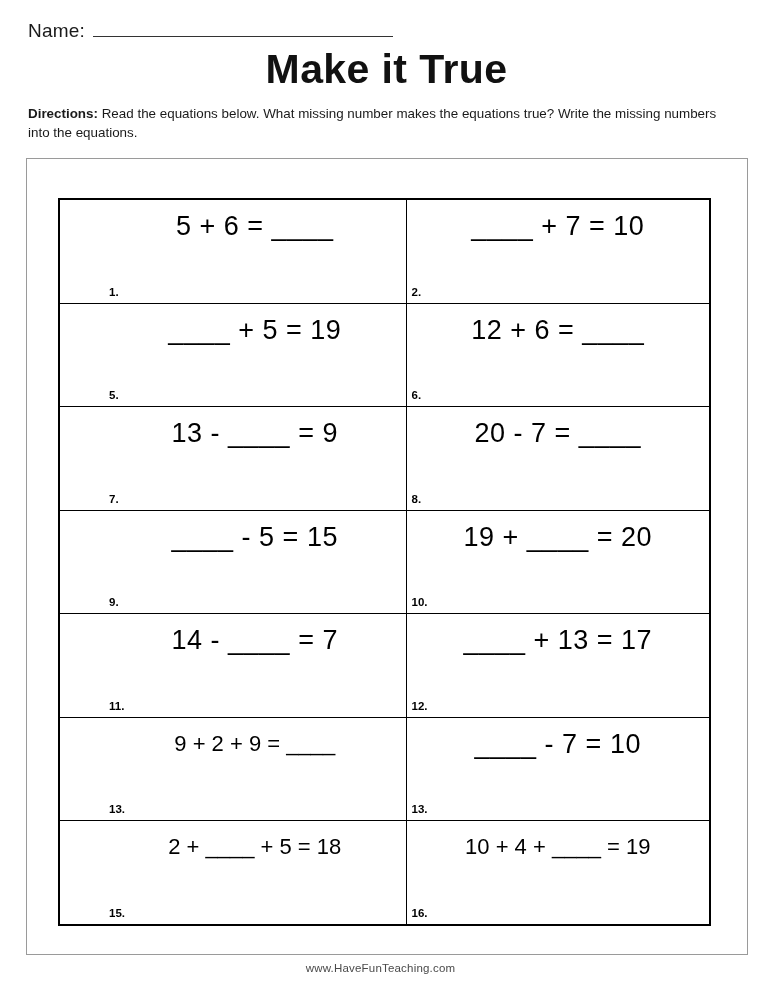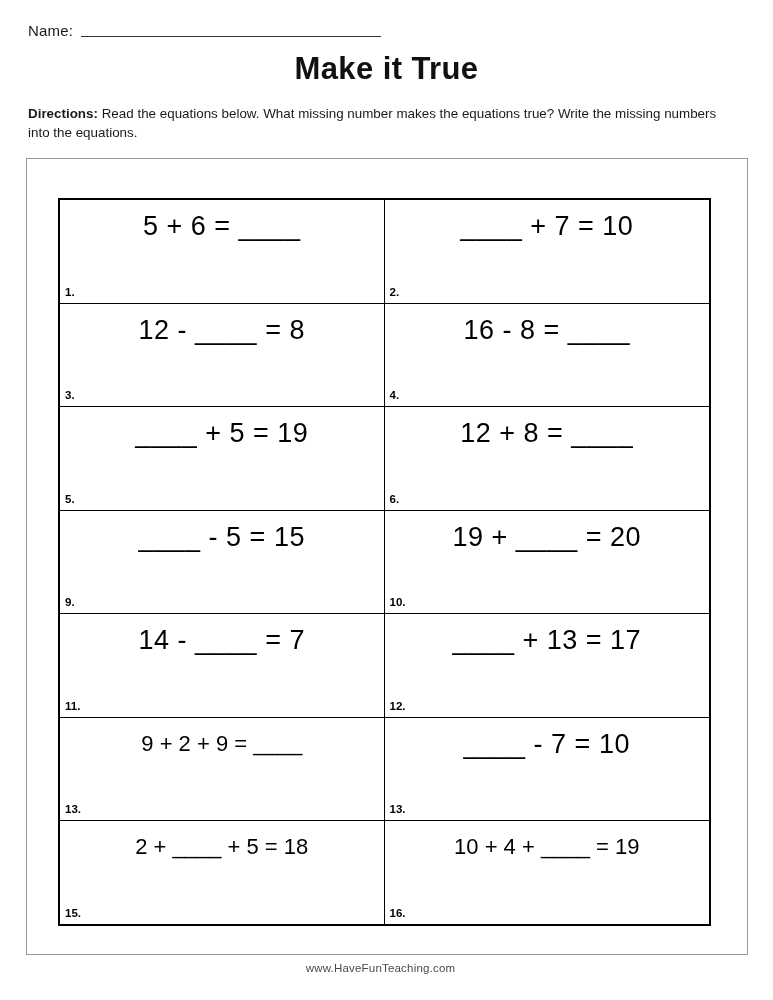--- a/index.html
+++ b/index.html
@@ -20,40 +20,40 @@
   
   .name-row {
     position: absolute;
     left: 28px;
     top: 22px;
     display: flex;
     align-items: flex-end;
     gap: 8px;
   }
   .name-label {
-    font-size: 15px;
+    font-size: 19px;
     line-height: 18px;
     letter-spacing: 0.2px;
     color: #1a1a1a;
   }
   .name-line {
     width: 300px;
     height: 1px;
     background: #333333;
     margin-bottom: 3px;
   }
 
   
   .title {
     position: absolute;
     left: 0;
     right: 0;
     top: 50px;
     text-align: center;
-    font-size: 31px;
+    font-size: 41px;
     font-weight: bold;
     letter-spacing: 0.4px;
     color: #111111;
     line-height: 38px;
   }
 
   
   .directions {
     position: absolute;
     left: 28px;
@@ -88,20 +88,21 @@
     border: 2px solid #000000;
     display: flex;
     flex-direction: column;
     background: #ffffff;
   }
   .prob-row {
     flex: 1 1 0;
     display: flex;
     border-bottom: 1.5px solid #000000;
     min-height: 0;
+    padding-left: 44px;
   }
   .prob-row:last-child { border-bottom: none; }
 
   .prob-cell {
     flex: 1 1 50%;
     position: relative;
     border-right: 1.5px solid #000000;
     overflow: hidden;
     padding: 4px 10px 0 10px;
     display: flex;
@@ -166,42 +167,42 @@
       <div class="prob-cell">
         <span class="eq-text">5 + 6 = ____</span>
         <span class="prob-num">1.</span>
       </div>
       <div class="prob-cell">
         <span class="eq-text">____ + 7 = 10</span>
         <span class="prob-num">2.</span>
       </div>
     </div>
 
-    <div class="prob-row">
-      <div class="prob-cell">
-        <span class="eq-text">12 - ____ = 8</span>
-        <span class="prob-num">3.</span>
-      </div>
-      <div class="prob-cell">
-        <span class="eq-text">16 - 8 = ____</span>
-        <span class="prob-num">4.</span>
-      </div>
-    </div>
 
     <div class="prob-row">
       <div class="prob-cell">
         <span class="eq-text">____ + 5 = 19</span>
         <span class="prob-num">5.</span>
       </div>
       <div class="prob-cell">
-        <span class="eq-text">12 + 8 = ____</span>
+        <span class="eq-text">12 + 6 = ____</span>
         <span class="prob-num">6.</span>
       </div>
     </div>
 
+    <div class="prob-row">
+      <div class="prob-cell">
+        <span class="eq-text">13 - ____ = 9</span>
+        <span class="prob-num">7.</span>
+      </div>
+      <div class="prob-cell">
+        <span class="eq-text">20 - 7 = ____</span>
+        <span class="prob-num">8.</span>
+      </div>
+    </div>
 
     <div class="prob-row">
       <div class="prob-cell">
         <span class="eq-text">____ - 5 = 15</span>
         <span class="prob-num">9.</span>
       </div>
       <div class="prob-cell">
         <span class="eq-text">19 + ____ = 20</span>
         <span class="prob-num">10.</span>
       </div>

